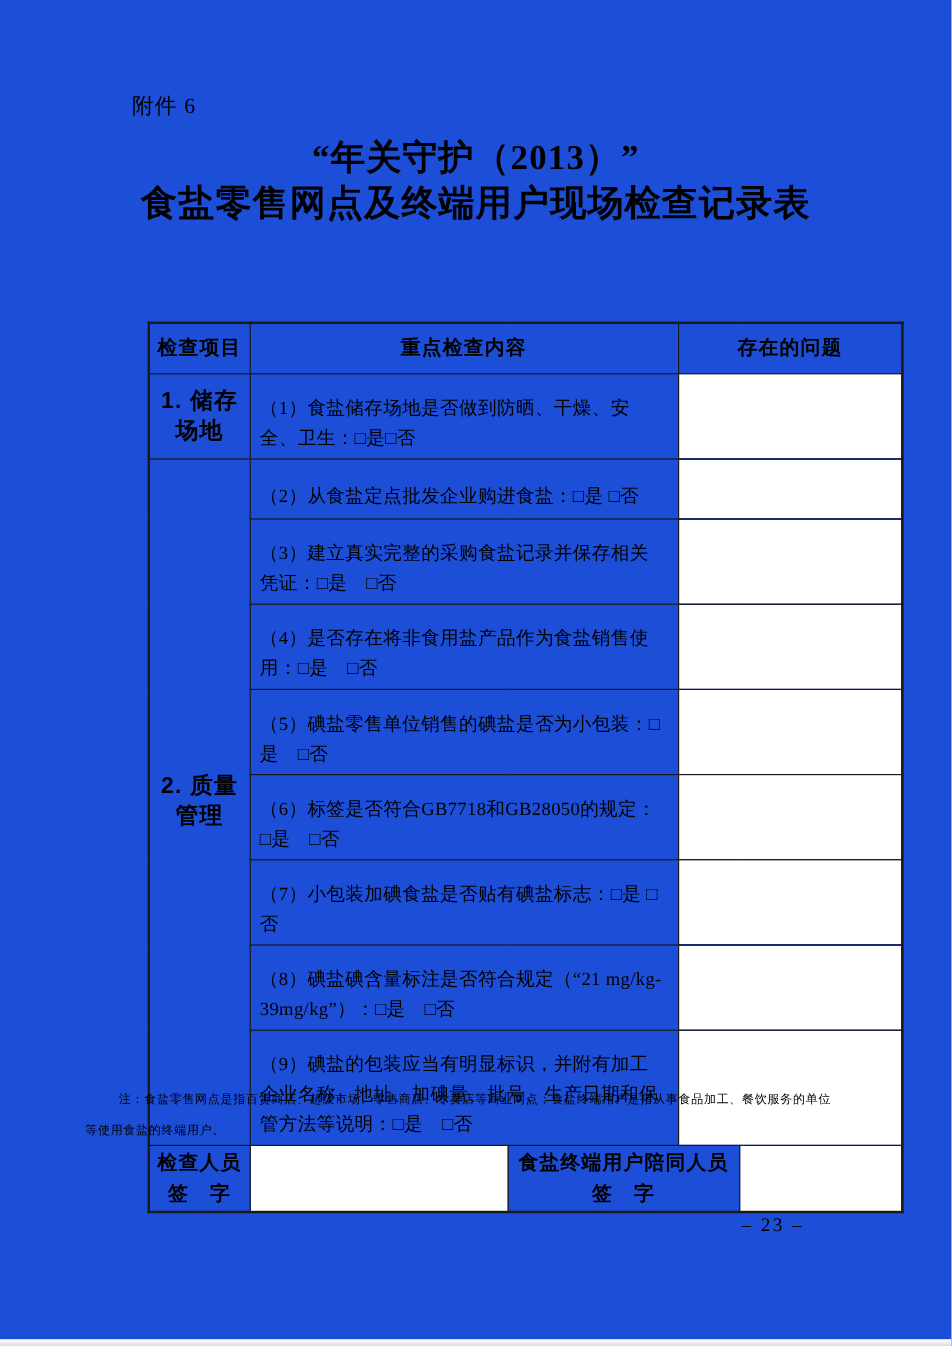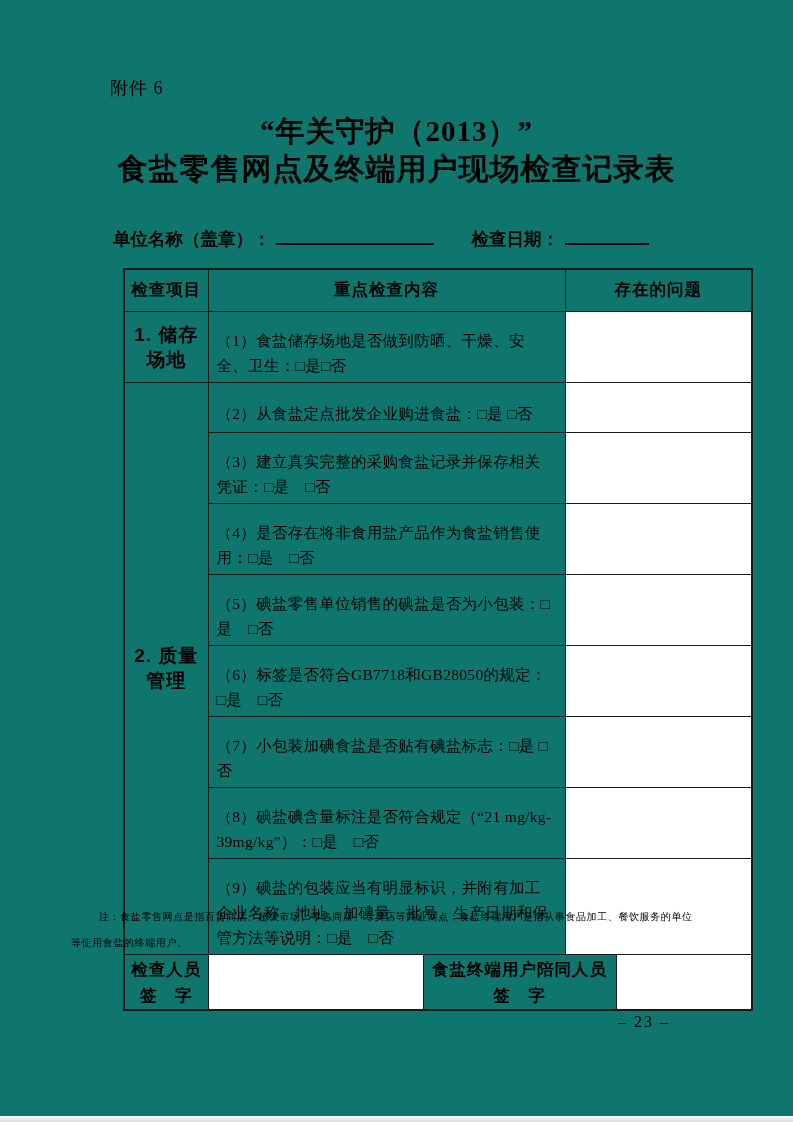--- a/index.html
+++ b/index.html
@@ -1,17 +1,17 @@
 <!DOCTYPE html>
 <html><head>
 <meta charset="utf-8">
 <style>
   html,body { margin:0; padding:0; background:#fff; }
   .page {
-    position:relative; width:793px; height:1122px; background:#0f766e;
+    position:relative; width:793px; height:1122px; background:#1d4ed8;
     font-family:"Liberation Serif", serif; color:#000; overflow:hidden;
   }
   .attachment {
     position:absolute; left:110px; top:76px; font-size:18px; letter-spacing:1px;
   }
   .title1 {
     position:absolute; top:112px; left:0; width:100%; text-align:center;
     font-size:29px; font-weight:bold; letter-spacing:1px;
   }
   .title2 {
@@ -75,23 +75,20 @@
 </head>
 <body>
 
 <div class="page">
 
   <div class="attachment">附件 6</div>
 
   <div class="title1">“年关守护（2013）”</div>
   <div class="title2">食盐零售网点及终端用户现场检查记录表</div>
 
-  <div class="form-line">
-    <span>单位名称（盖章）：</span><span class="underline u1"></span><span>检查日期：</span><span class="underline u2"></span>
-  </div>
 
   <table class="check-table">
     <colgroup>
       <col style="width:84px">
         <col style="width:215px">
         <col style="width:142px">
         <col style="width:51px">
         <col style="width:136px">
     </colgroup>
     <tbody>

